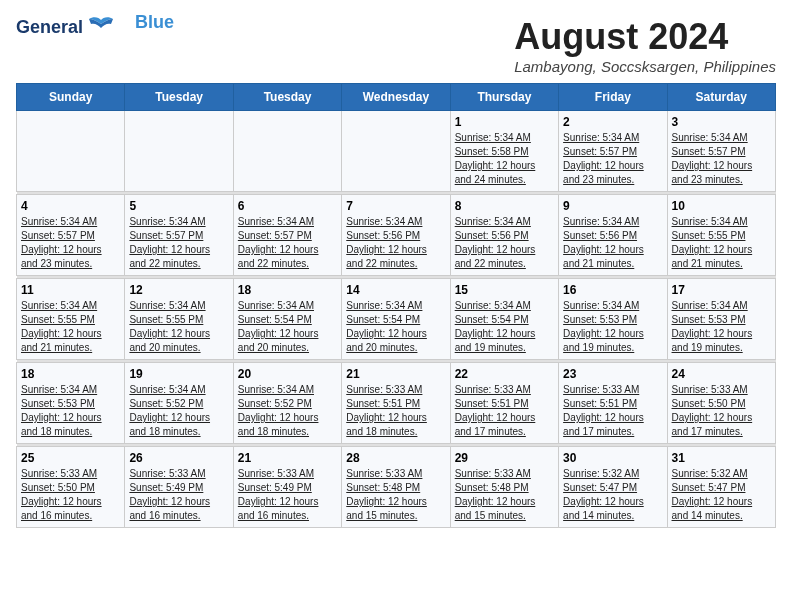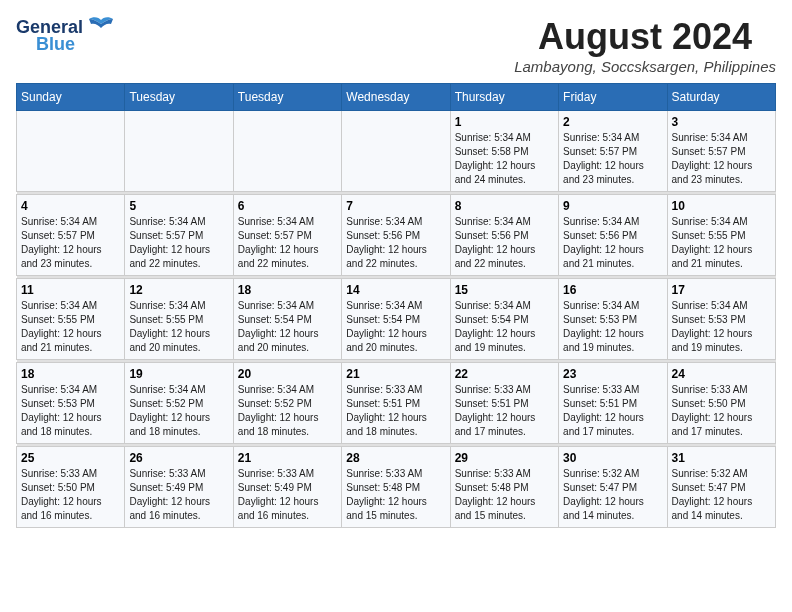--- a/index.html
+++ b/index.html
@@ -11,48 +11,48 @@
       padding: 16px;
     }
     .header-section {
       display: flex;
       justify-content: space-between;
       align-items: flex-start;
       margin-bottom: 8px;
     }
     .logo {
       display: flex;
-      flex-direction: column;
+      flex-direction: row;
       align-items: flex-start;
     }
     .title-section {
-      text-align: center;
+      text-align: left;
     }
     .main-title {
       font-size: 36px;
       font-weight: bold;
       color: #222;
     }
     .subtitle {
       font-size: 15px;
       color: #444;
       font-style: italic;
     }
     table {
       width: 100%;
       border-collapse: collapse;
       font-size: 11px;
     }
     thead tr th {
       background-color: #2a6db5;
       color: #fff;
       padding: 6px 4px;
-      text-align: left;
+      text-align: center;
       font-size: 12px;
-      font-weight: normal;
+      font-weight: bold;
       border: 1px solid #2060a0;
     }
     tbody tr td {
       border: 1px solid #ccc;
       padding: 4px;
       vertical-align: top;
       min-height: 70px;
       background: #fff;
     }
     tbody tr:nth-child(odd) td {
@@ -61,20 +61,21 @@
     .day-number {
       font-weight: bold;
       font-size: 12px;
       display: block;
       margin-bottom: 2px;
     }
     .day-info {
       font-size: 10px;
       line-height: 1.4;
       color: #222;
+      text-decoration: underline;
     }
     td.empty {
       background: #f0f0f0;
     }
   </style>
 </head>
 <body>
 
 <div class="header-section">
   <div class="logo">

